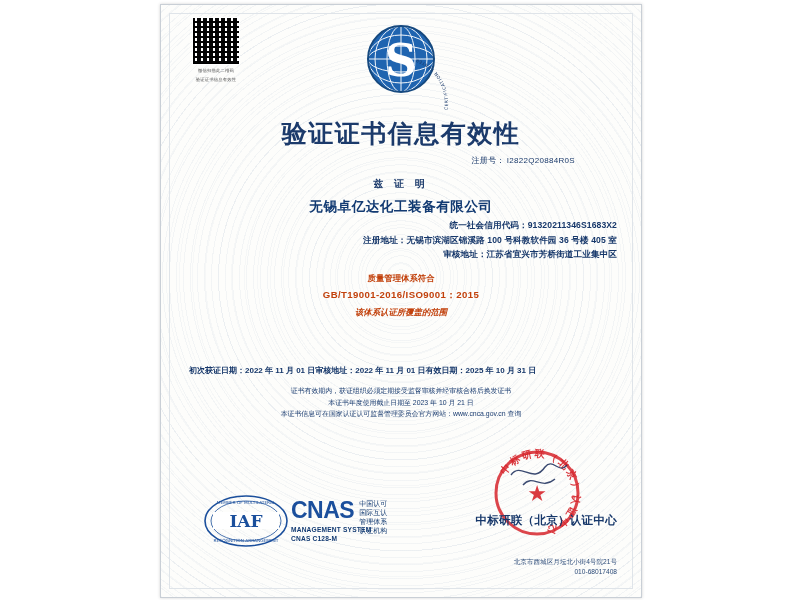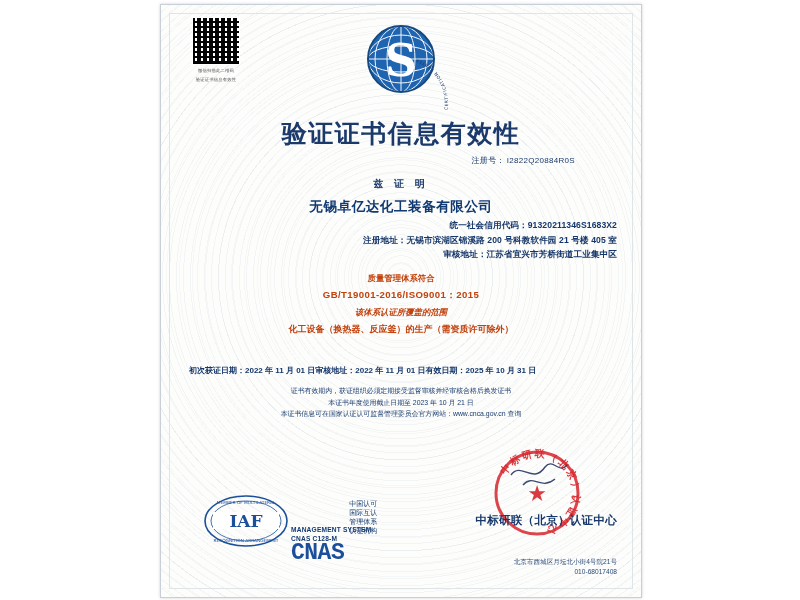--- a/index.html
+++ b/index.html
@@ -225,27 +225,26 @@
   .cnas {
     position: absolute;
     left: 130px;
     top: 6px;
     width: 160px;
     height: 54px;
     display: flex;
     align-items: flex-start;
   }
   .cnas-mark {
-    font-family: Liberation Mono, monospace;
+    font-family: Liberation Sans, sans-serif;
     font-size: 23px;
     font-weight: bold;
     color: #1b4f9c;
     letter-spacing: -0.5px;
     line-height: 26px;
-    margin-top: 43px;
   }
   .cnas-cn {
     margin-left: 5px;
     font-size: 7px;
     color: #123a72;
     line-height: 9px;
     padding-top: 2px;
   }
   .cnas-ms {
     position: absolute;
@@ -317,29 +316,28 @@
     <div class="regno">
       <span class="label">注册号：</span><span>I2822Q20884R0S</span>
     </div>
 
     <div class="zizheng">兹 证 明</div>
 
     <div class="company">无锡卓亿达化工装备有限公司</div>
 
     <div class="lines">
       <div class="ln">统一社会信用代码：91320211346S1683X2</div>
-      <div class="ln">注册地址：无锡市滨湖区锦溪路 200 号科教软件园 21 号楼 405 室</div>
+      <div class="ln">注册地址：无锡市滨湖区锦溪路 100 号科教软件园 36 号楼 405 室</div>
       <div class="ln">审核地址：江苏省宜兴市芳桥街道工业集中区</div>
     </div>
 
     <div class="block-std">
       <div class="hd">质量管理体系符合</div>
       <div class="std">GB/T19001-2016/ISO9001：2015</div>
       <div class="scope-hd">该体系认证所覆盖的范围</div>
-      <div class="scope">化工设备（换热器、反应釜）的生产（需资质许可除外）</div>
     </div>
 
     <div class="dates">
       <div>
         <span>初次获证日期：</span><span>2022 年 11 月 01 日</span>
       </div>
       <div>
         <span>审核地址：</span><span>2022 年 11 月 01 日</span>
       </div>
       <div>

